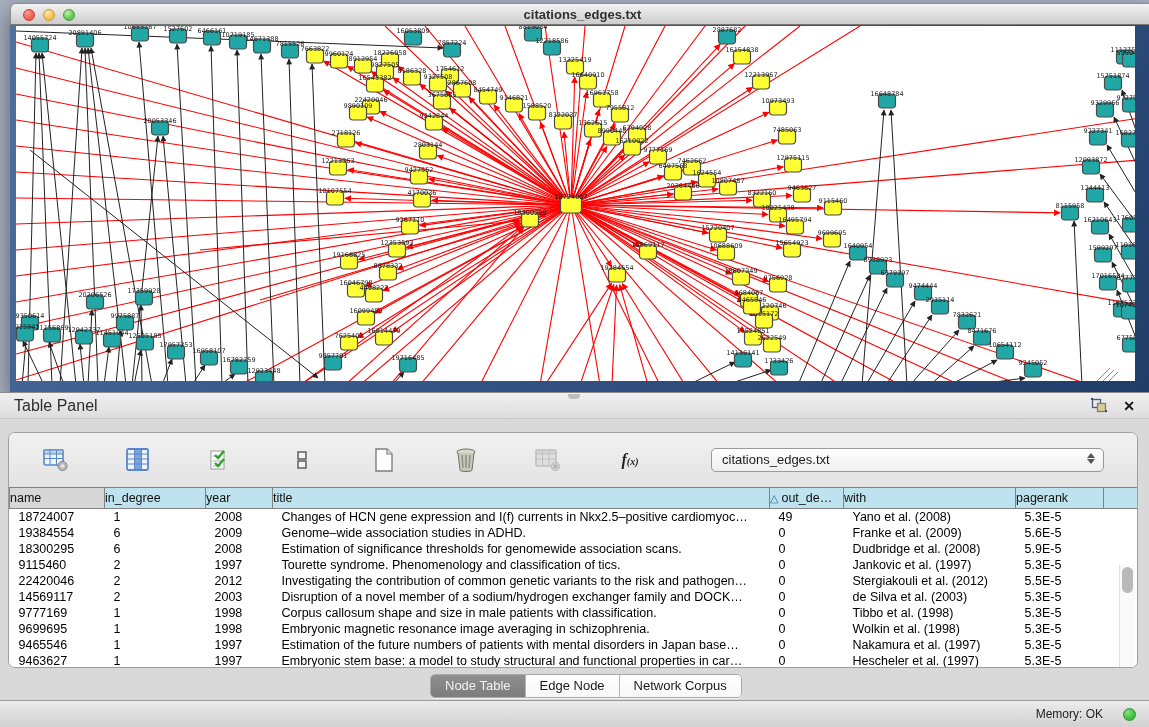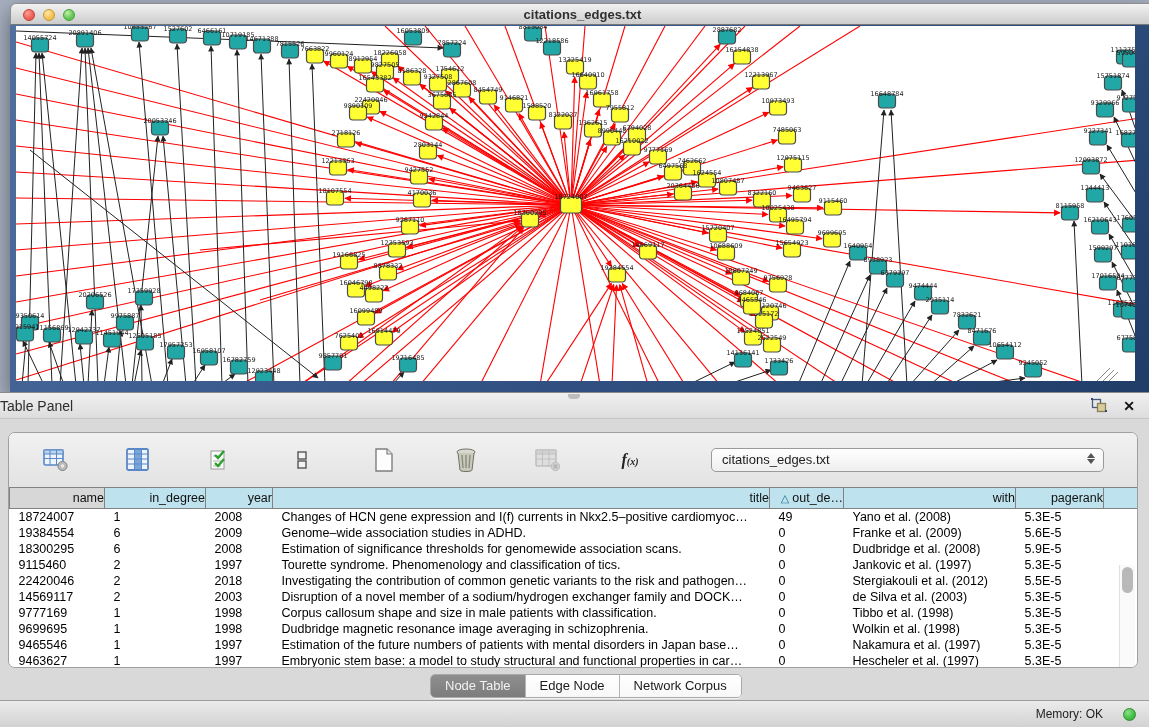--- a/index.html
+++ b/index.html
@@ -19,21 +19,21 @@
   .tl.yellow{left:32px;background:radial-gradient(circle at 35% 30%,#ffe9a8,#f5bf4f 60%);border:1px solid #c79934;}
   .tl.green{left:52px;background:radial-gradient(circle at 35% 30%,#c1f0a4,#62c554 60%);border:1px solid #47a139;}
   .net-body{position:absolute;top:22px;left:0;right:0;bottom:0;
     background:linear-gradient(135deg,#50719f 0%,#3a5a8e 40%,#203d68 100%);}
   .net-canvas{position:absolute;left:6px;top:1px;width:1119px;height:355px;background:#ffffff;overflow:hidden;}
   .net-canvas svg{display:block;}
   
   .table-panel{position:absolute;left:0;top:392px;width:1149px;height:308px;background:#d9d9d9;}
   .panel-titlebar{position:absolute;left:0;top:0;width:100%;height:27px;
     background:linear-gradient(#f0f0f0,#dddddd);border-top:1px solid #8a8a8a;border-bottom:1px solid #c6c6c6;box-sizing:border-box;}
-  .panel-title{position:absolute;left:0;top:0;line-height:26px;font-size:14px;color:#2e2e2e;text-align:right;}
+  .panel-title{position:absolute;left:14px;top:0;line-height:26px;font-size:16px;color:#2e2e2e;text-align:right;}
   .panel-grip{position:absolute;left:568px;top:1px;width:12px;height:5px;border-radius:0 0 4px 4px;background:#bdbdbd;}
   .float-ico{position:absolute;right:42px;top:5px;width:16px;height:15px;cursor:pointer;}
   .close-ico{position:absolute;right:14px;top:3px;font-size:14px;font-weight:700;color:#111;cursor:pointer;line-height:20px;}
   .panel-inner{position:absolute;left:8px;top:40px;width:1130px;height:236px;background:#ffffff;
     border:1px solid #9f9f9f;border-radius:7px;overflow:hidden;box-sizing:border-box;}
   .toolbar{position:absolute;left:0;top:0;right:0;height:54px;background:linear-gradient(#f1f1f1,#e3e3e3);
     display:flex;align-items:center;padding-left:30px;box-sizing:border-box;gap:48px;}
   .tb{width:30px;height:30px;border:none;background:transparent;padding:2px;margin:0 2px;
       display:flex;align-items:center;justify-content:center;cursor:pointer;}
   .tb.disabled{opacity:.55;cursor:default;}
@@ -43,21 +43,21 @@
   .combo{margin-left:16px;width:393px;height:24px;border:1px solid #9a9a9a;border-radius:5px;
     background:linear-gradient(#ffffff,#efefef);position:relative;box-sizing:border-box;cursor:pointer;}
   .combo .val{position:absolute;left:10px;top:0;line-height:22px;font-size:13px;color:#1c1c1c;}
   .combo .arrows{position:absolute;right:7px;top:3px;width:9px;height:16px;}
   .combo .arrows div{width:0;height:0;border-left:4px solid transparent;border-right:4px solid transparent;margin:1px 0;}
   .arr-up{border-bottom:5px solid #555;}
   .arr-dn{border-top:5px solid #555;}
   .tablewrap{position:absolute;left:0;top:54px;right:0;bottom:0;background:#fff;}
   table.ntable{border-collapse:collapse;table-layout:fixed;width:1128px;}
   table.ntable th{height:20px;background:#bfe3ee;border:1px solid #828282;font-weight:400;
-    font-size:12.5px;color:#101010;text-align:right;padding:0;overflow:hidden;white-space:nowrap;}
+    font-size:12.5px;color:#101010;text-align:left;padding:0;overflow:hidden;white-space:nowrap;}
   table.ntable th.first{background:#d7d7d7;}
   table.ntable td{height:16px;font-size:12.5px;color:#000;padding:0 6px 0 9px;
     white-space:nowrap;overflow:hidden;border:none;}
   .sortglyph{color:#1b6f8c;font-size:11px;margin-right:3px;}
   .vscroll{position:absolute;right:2px;top:78px;width:15px;height:154px;background:#fafafa;border-left:1px solid #e0e0e0;}
   .vthumb{position:absolute;left:2px;top:2px;width:11px;height:26px;border-radius:6px;background:#b9b9b9;}
   
   .tabsbar{position:absolute;left:0;top:281px;width:100%;height:27px;}
   .segs{position:absolute;left:430px;top:1px;display:flex;height:22px;border:1px solid #a9a9a9;
         border-radius:5px;overflow:hidden;box-shadow:0 1px 0 rgba(255,255,255,.7);}
@@ -689,21 +689,21 @@
               <td>1997</td>
               <td>Tourette syndrome. Phenomenology and classification of tics.</td>
               <td>0</td>
               <td>Jankovic et al. (1997)</td>
               <td>5.3E-5</td>
               <td></td>
             </tr>
             <tr>
               <td>22420046</td>
               <td>2</td>
-              <td>2018</td>
+              <td>2012</td>
               <td>Investigating the contribution of common genetic variants to the risk and pathogen…</td>
               <td>0</td>
               <td>Stergiakouli et al. (2012)</td>
               <td>5.5E-5</td>
               <td></td>
             </tr>
             <tr>
               <td>14569117</td>
               <td>2</td>
               <td>2003</td>
@@ -720,21 +720,21 @@
               <td>Corpus callosum shape and size in male patients with classification.</td>
               <td>0</td>
               <td>Tibbo et al. (1998)</td>
               <td>5.3E-5</td>
               <td></td>
             </tr>
             <tr>
               <td>9699695</td>
               <td>1</td>
               <td>1998</td>
-              <td>Dudbridge magnetic resonance image averaging in schizophrenia.</td>
+              <td>Embryonic magnetic resonance image averaging in schizophrenia.</td>
               <td>0</td>
               <td>Wolkin et al. (1998)</td>
               <td>5.3E-5</td>
               <td></td>
             </tr>
             <tr>
               <td>9465546</td>
               <td>1</td>
               <td>1997</td>
               <td>Estimation of the future numbers of patients with mental disorders in Japan base…</td>

